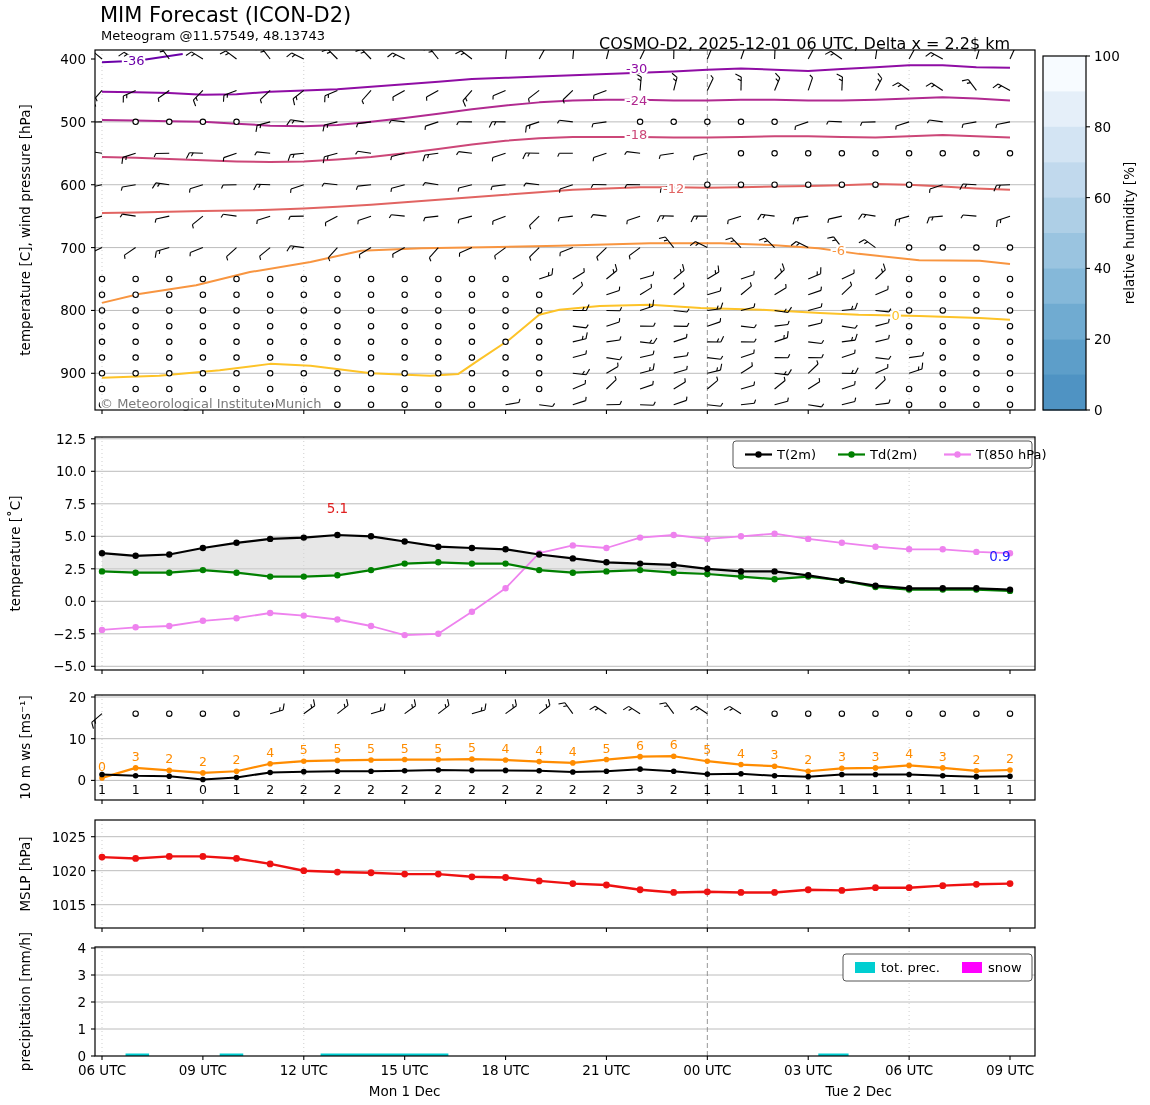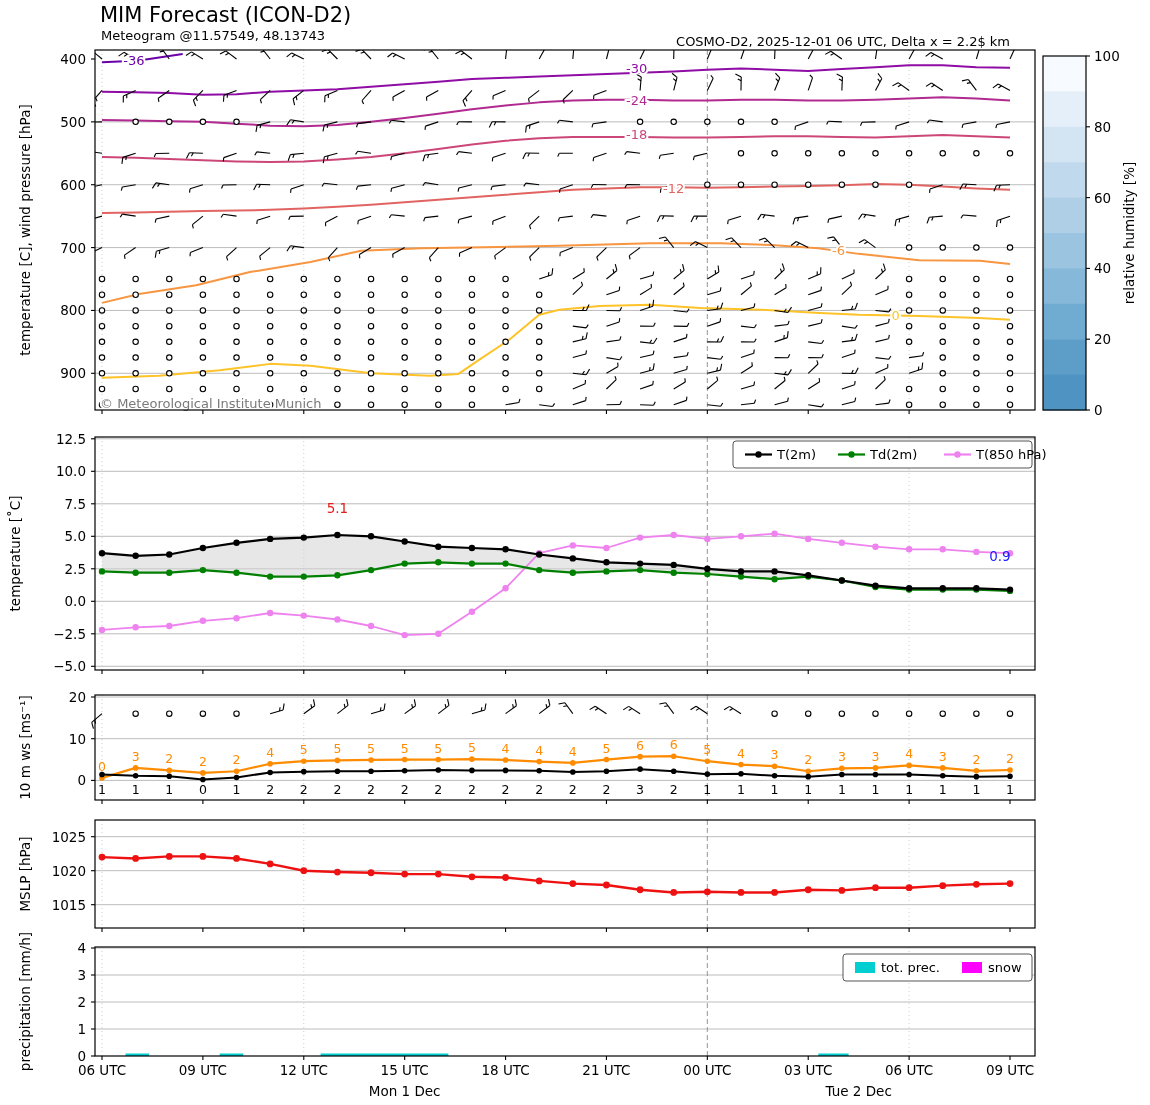--- a/index.html
+++ b/index.html
@@ -1,20 +1,20 @@
 <!DOCTYPE html>
 <html><head>
 <meta charset="utf-8">
 <style>
   html,body{margin:0;padding:0;background:#fff;}
   .wrap{position:relative;width:1150px;height:1105px;background:#fff;
         font-family:"DejaVu Sans","Liberation Sans",sans-serif;overflow:hidden;}
   .hdr-title{position:absolute;left:100px;top:3px;font-size:21px;color:#000;}
   .hdr-sub{position:absolute;left:101px;top:28px;font-size:13px;color:#000;}
-  .hdr-model{position:absolute;right:140px;top:34px;font-size:13px;color:#000;}
+  .hdr-model{position:absolute;right:140px;top:34px;font-size:16px;color:#000;}
   svg{position:absolute;left:0;top:0;}
   text{font-family:"DejaVu Sans","Liberation Sans",sans-serif;}
 </style>
 </head>
 <body>
 
 <div class="wrap">
   <div class="hdr-title">MIM Forecast (ICON-D2)</div>
   <div class="hdr-sub">Meteogram @11.57549, 48.13743</div>
   <div class="hdr-model">COSMO-D2, 2025-12-01 06 UTC, Delta x = 2.2$ km</div>

